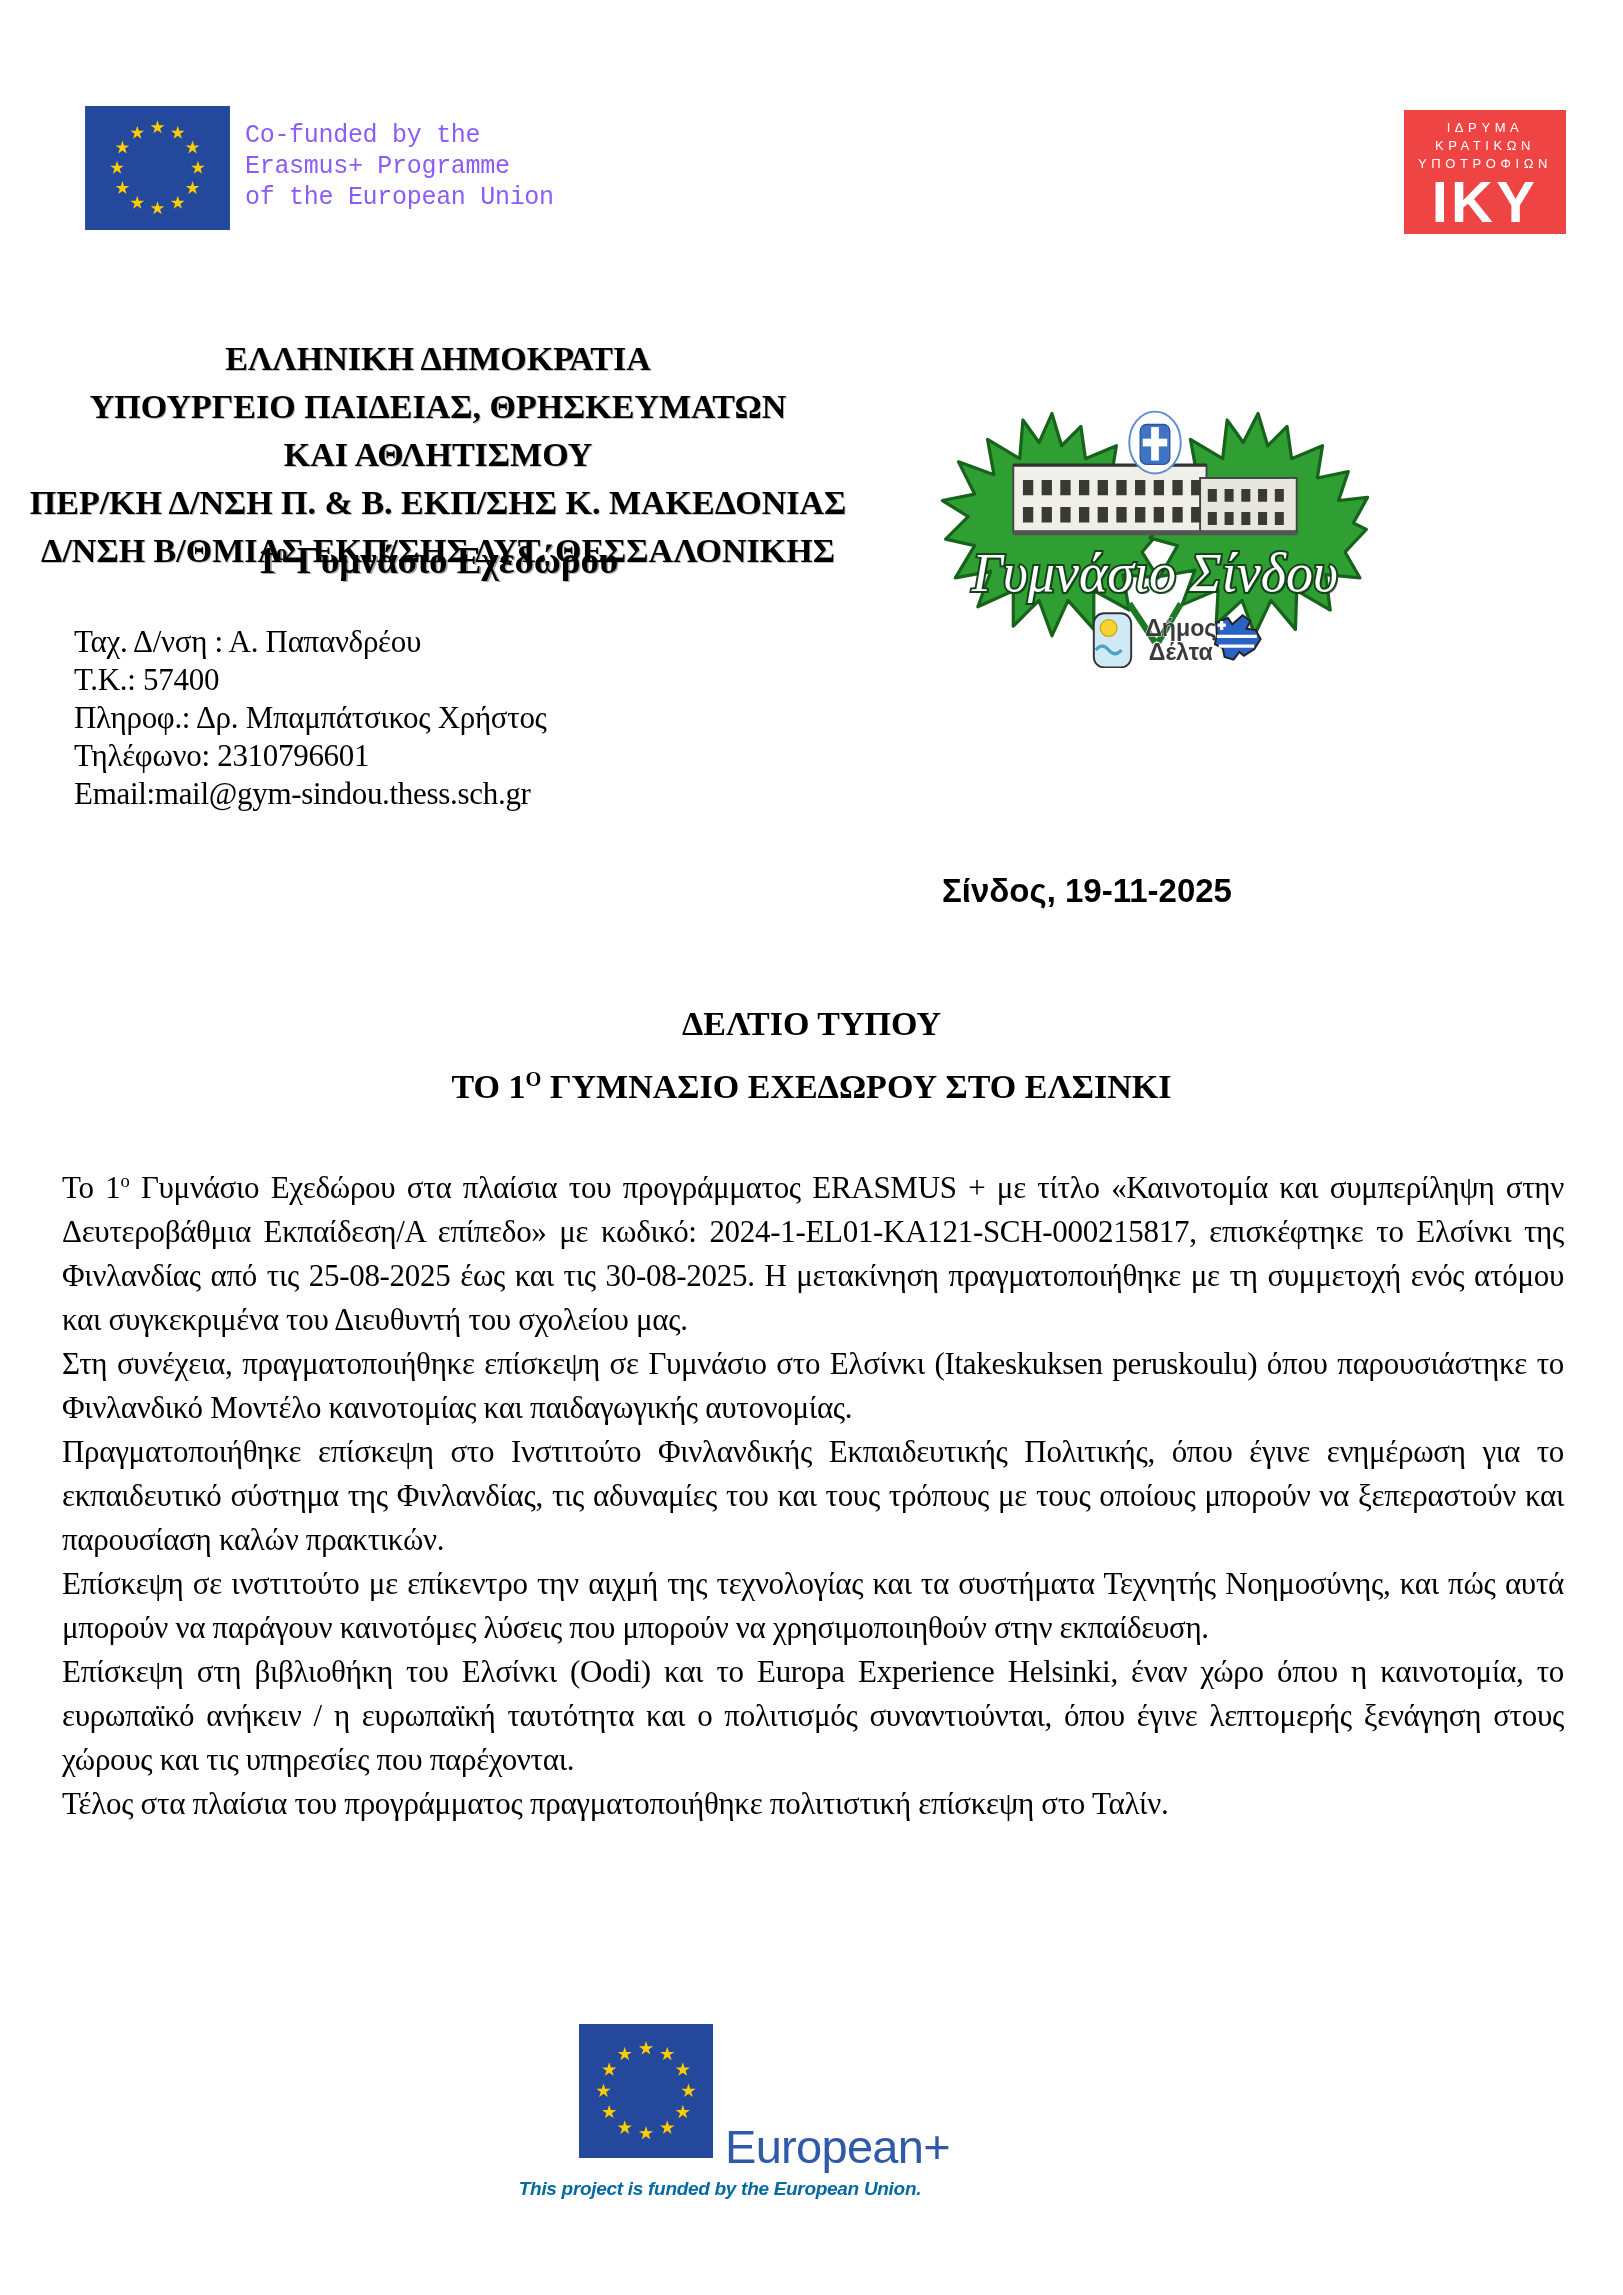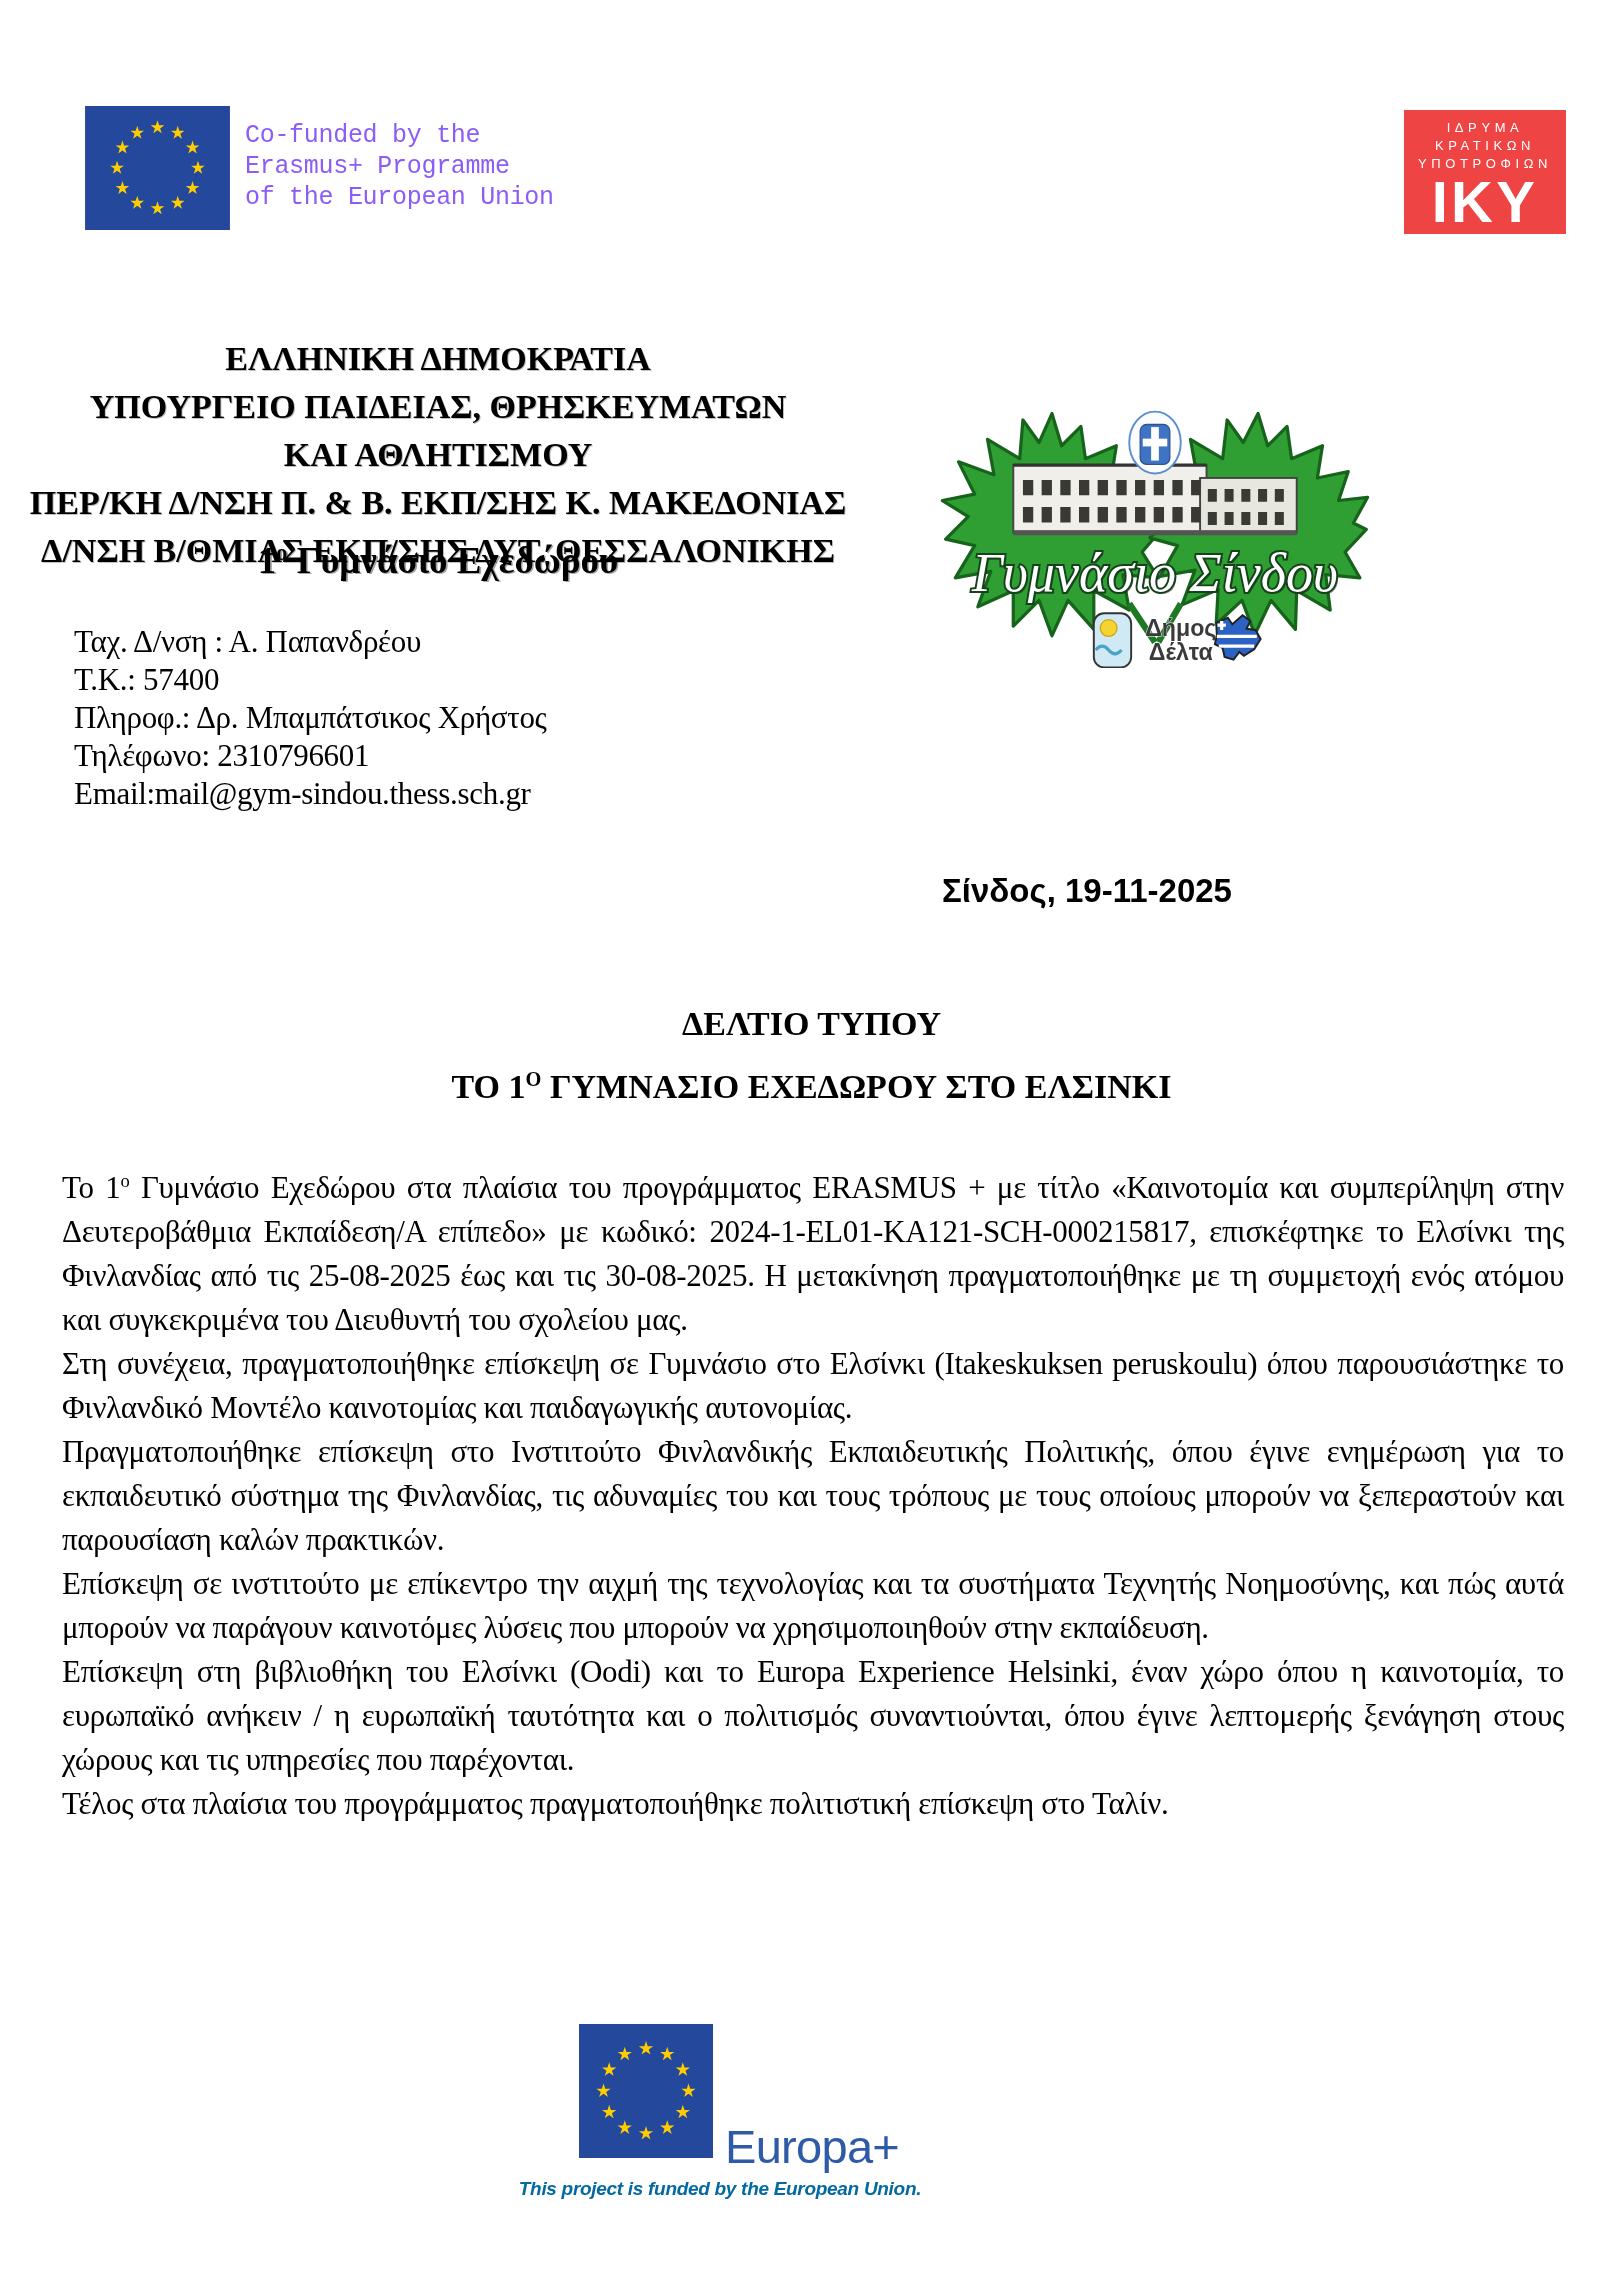--- a/index.html
+++ b/index.html
@@ -228,15 +228,15 @@
     <use href="#star-t" transform="translate(158.8,135) scale(11.5)"></use>
     <use href="#star-t" transform="translate(135,158.8) scale(11.5)"></use>
     <use href="#star-t" transform="translate(102.5,167.5) scale(11.5)"></use>
     <use href="#star-t" transform="translate(70,158.8) scale(11.5)"></use>
     <use href="#star-t" transform="translate(46.2,135) scale(11.5)"></use>
     <use href="#star-t" transform="translate(37.5,102.5) scale(11.5)"></use>
     <use href="#star-t" transform="translate(46.2,70) scale(11.5)"></use>
     <use href="#star-t" transform="translate(70,46.2) scale(11.5)"></use>
   </svg>
 </div>
-<div class="abs" id="erasmus-wordmark">Europa+</div>
+<div class="abs" id="erasmus-wordmark">European+</div>
 <div class="abs" id="funding-tagline">This project is funded by the European Union.</div>
 
 
 </body></html>

